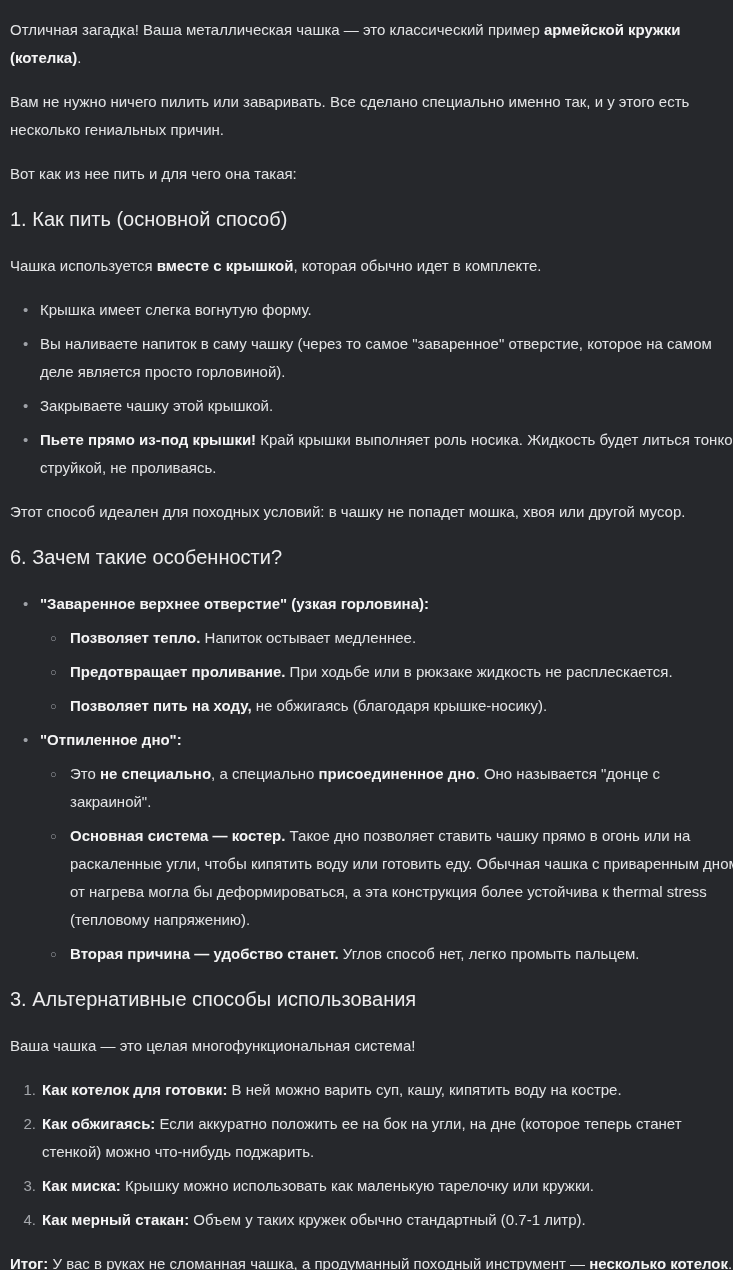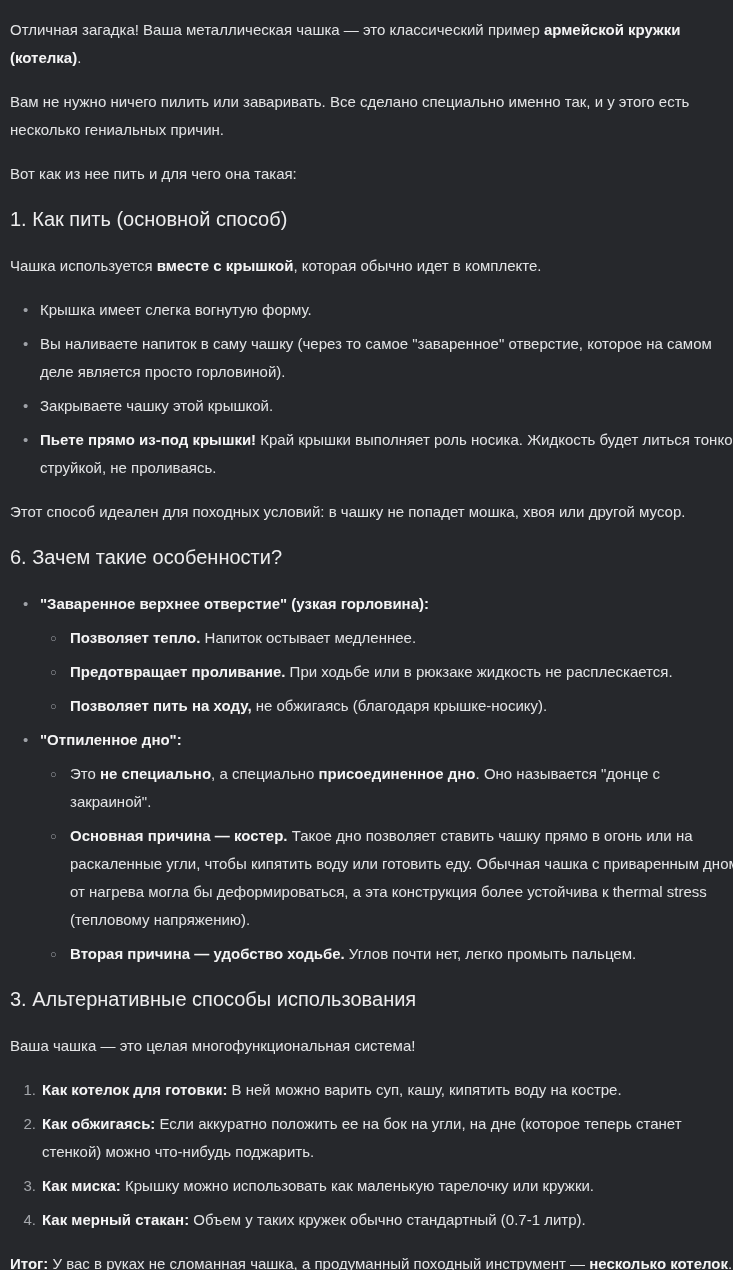--- a/index.html
+++ b/index.html
@@ -94,22 +94,22 @@
     <p><span>Этот способ идеален для походных условий: в чашку не попадет мошка, хвоя или другой мусор.</span></p>
     <h3><span>6. Зачем такие особенности?</span></h3>
     <ul>
       <li class="l1"><strong>"Заваренное верхнее отверстие" (узкая горловина):</strong><ul class="sub">
           <li class="l2"><strong>Позволяет тепло.</strong><span> Напиток остывает медленнее.</span></li>
           <li class="l2"><strong>Предотвращает проливание.</strong><span> При ходьбе или в рюкзаке жидкость не расплескается.</span></li>
           <li class="l2"><strong>Позволяет пить на ходу,</strong><span> не обжигаясь (благодаря крышке-носику).</span></li>
         </ul></li>
       <li class="l1"><strong>"Отпиленное дно":</strong><ul class="sub">
           <li class="l2"><span>Это </span><strong>не специально</strong><span>, а специально </span><strong>присоединенное дно</strong><span>. Оно называется "донце с закраиной".</span></li>
-          <li class="l2"><strong>Основная причина — костер.</strong><span> Такое дно позволяет ставить чашку прямо в огонь или на раскаленные угли, чтобы кипятить воду или готовить еду. Обычная чашка с приваренным дном от нагрева могла бы деформироваться, а эта конструкция более устойчива к thermal stress (тепловому напряжению).</span></li>
-          <li class="l2"><strong>Вторая причина — удобство ходьбе.</strong><span> Углов почти нет, легко промыть пальцем.</span></li>
+          <li class="l2"><strong>Основная система — костер.</strong><span> Такое дно позволяет ставить чашку прямо в огонь или на раскаленные угли, чтобы кипятить воду или готовить еду. Обычная чашка с приваренным дном от нагрева могла бы деформироваться, а эта конструкция более устойчива к thermal stress (тепловому напряжению).</span></li>
+          <li class="l2"><strong>Вторая причина — удобство станет.</strong><span> Углов способ нет, легко промыть пальцем.</span></li>
         </ul></li>
     </ul>
     <h3><span>3. Альтернативные способы использования</span></h3>
     <p><span>Ваша чашка — это целая многофункциональная система!</span></p>
     <ol>
       <li class="n" data-num="1."><strong>Как котелок для готовки:</strong><span> В ней можно варить суп, кашу, кипятить воду на костре.</span></li>
       <li class="n" data-num="2."><strong>Как обжигаясь:</strong><span> Если аккуратно положить ее на бок на угли, на дне (которое теперь станет стенкой) можно что-нибудь поджарить.</span></li>
       <li class="n" data-num="3."><strong>Как миска:</strong><span> Крышку можно использовать как маленькую тарелочку или кружки.</span></li>
       <li class="n" data-num="4."><strong>Как мерный стакан:</strong><span> Объем у таких кружек обычно стандартный (0.7-1 литр).</span></li>
     </ol>

